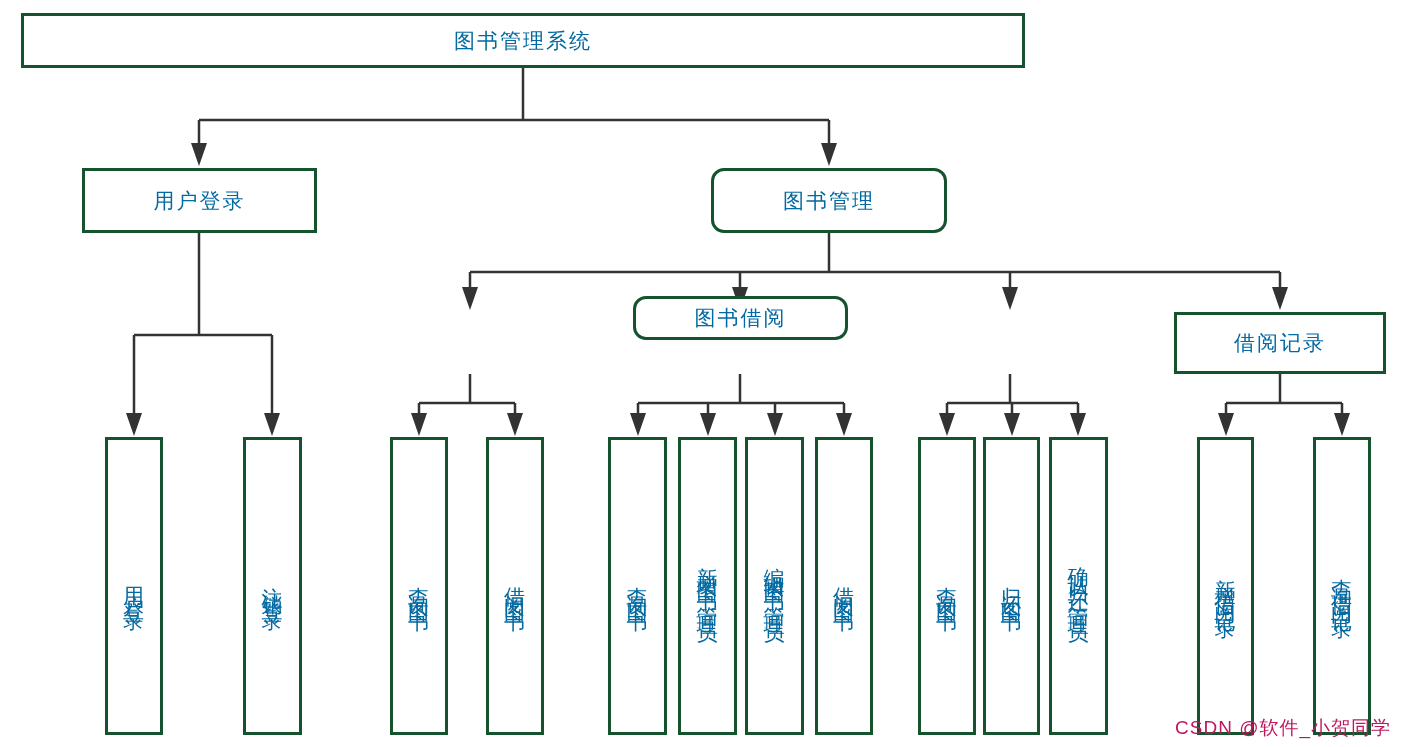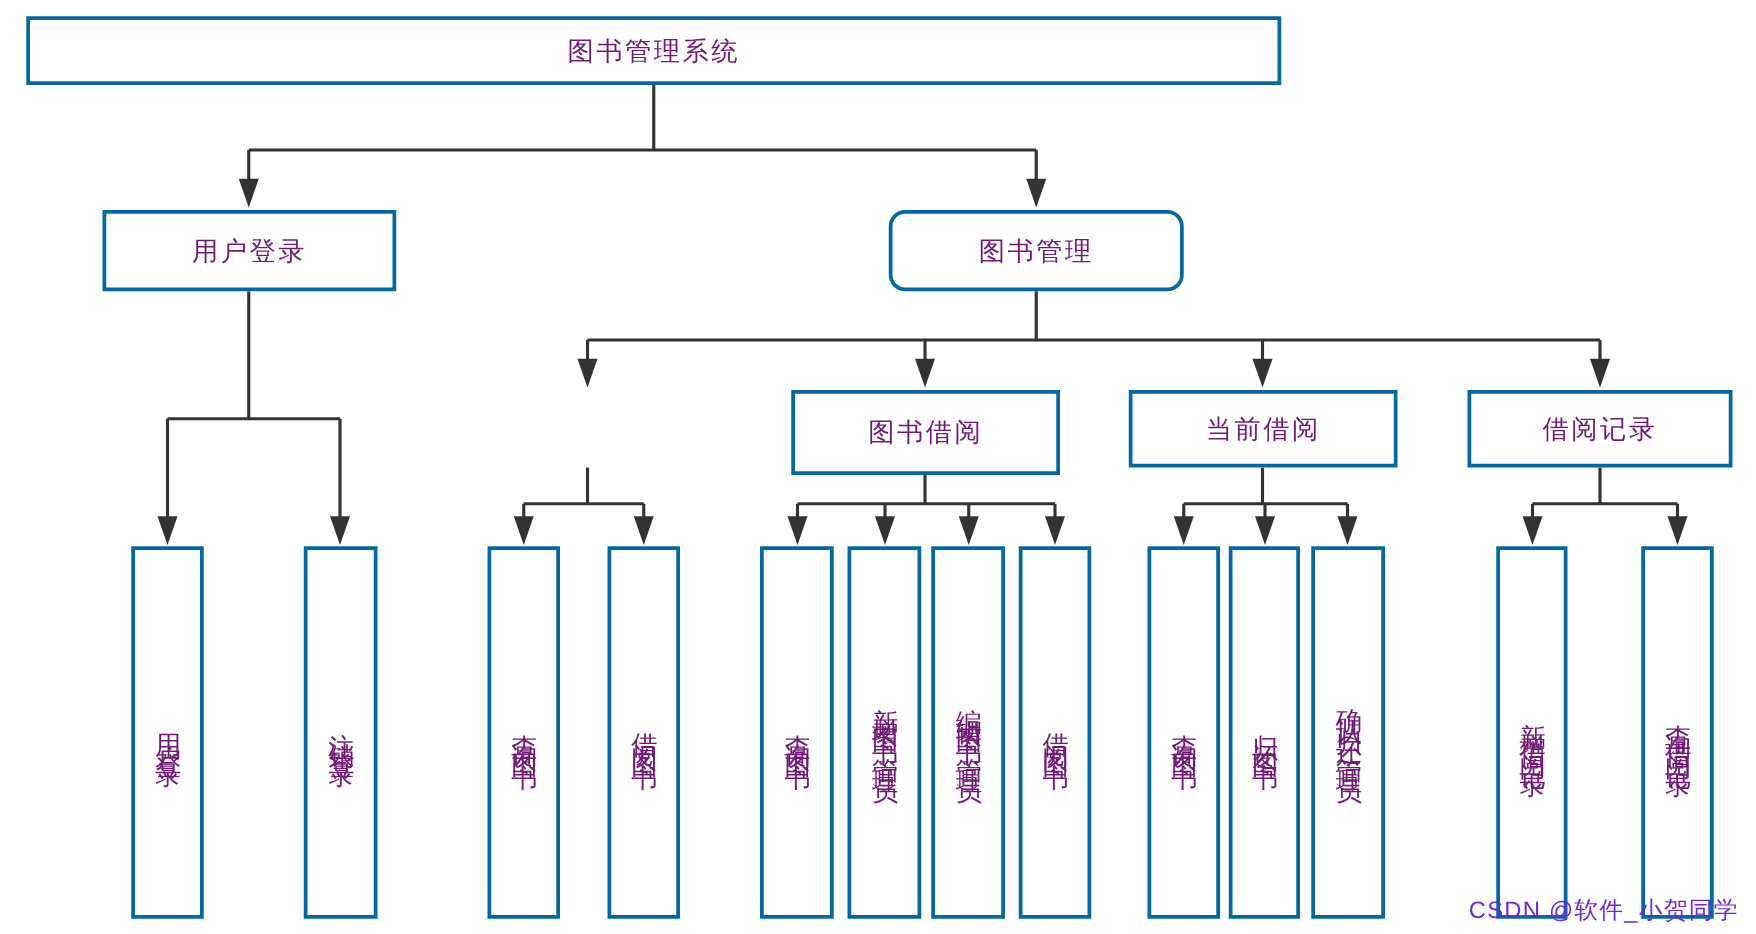--- a/index.html
+++ b/index.html
@@ -12,46 +12,46 @@
     overflow: hidden;
   }
   .connectors {
     position: absolute;
     left: 0; top: 0;
     width: 1405px; height: 747px;
   }
   .box {
     position: absolute;
     background: #ffffff;
-    border: 3px solid #0369a1;
+    border: 3px solid #14532d;
     box-sizing: border-box;
     display: flex;
     align-items: center;
     justify-content: center;
-    color: #701a75;
+    color: #0369a1;
     z-index: 2;
   }
   .box.h span {
     font-size: 21px;
     letter-spacing: 2px;
     white-space: nowrap;
   }
   .box.v span {
     writing-mode: vertical-rl;
     text-orientation: mixed;
     font-size: 21px;
     letter-spacing: 8px;
     line-height: 1;
   }
   .watermark {
     position: absolute;
     right: 14px;
     bottom: 6px;
     font-size: 19px;
-    color: #6d28d9;
+    color: #be185d;
     letter-spacing: 1px;
     z-index: 3;
     white-space: nowrap;
   }
 </style>
 </head>
 <body>
 
 <div class="canvas">
 
@@ -102,25 +102,22 @@
     <span>图书管理系统</span>
   </div>
 
   <div class="box h" style="left:82px; top:168px; width:235px; height:65px;">
     <span>用户登录</span>
   </div>
   <div class="box h" style="left:711px; top:168px; width:236px; height:65px;border-radius:13px;">
     <span>图书管理</span>
   </div>
 
-  <div class="box h" style="left:633px; top:312px; width:215px; height:68px;">
+  <div class="box h" style="left:633px; top:296px; width:215px; height:44px;border-radius:13px;">
     <span>图书借阅</span>
-  </div>
-  <div class="box h" style="left:903px; top:312px; width:215px; height:62px;">
-    <span>当前借阅</span>
   </div>
   <div class="box h" style="left:1174px; top:312px; width:212px; height:62px;">
     <span>借阅记录</span>
   </div>
 
   <div class="box v" style="left:105px; top:437px; width:58px; height:298px;">
     <span>用户登录</span>
   </div>
   <div class="box v" style="left:243px; top:437px; width:59px; height:298px;">
     <span>注销登录</span>

